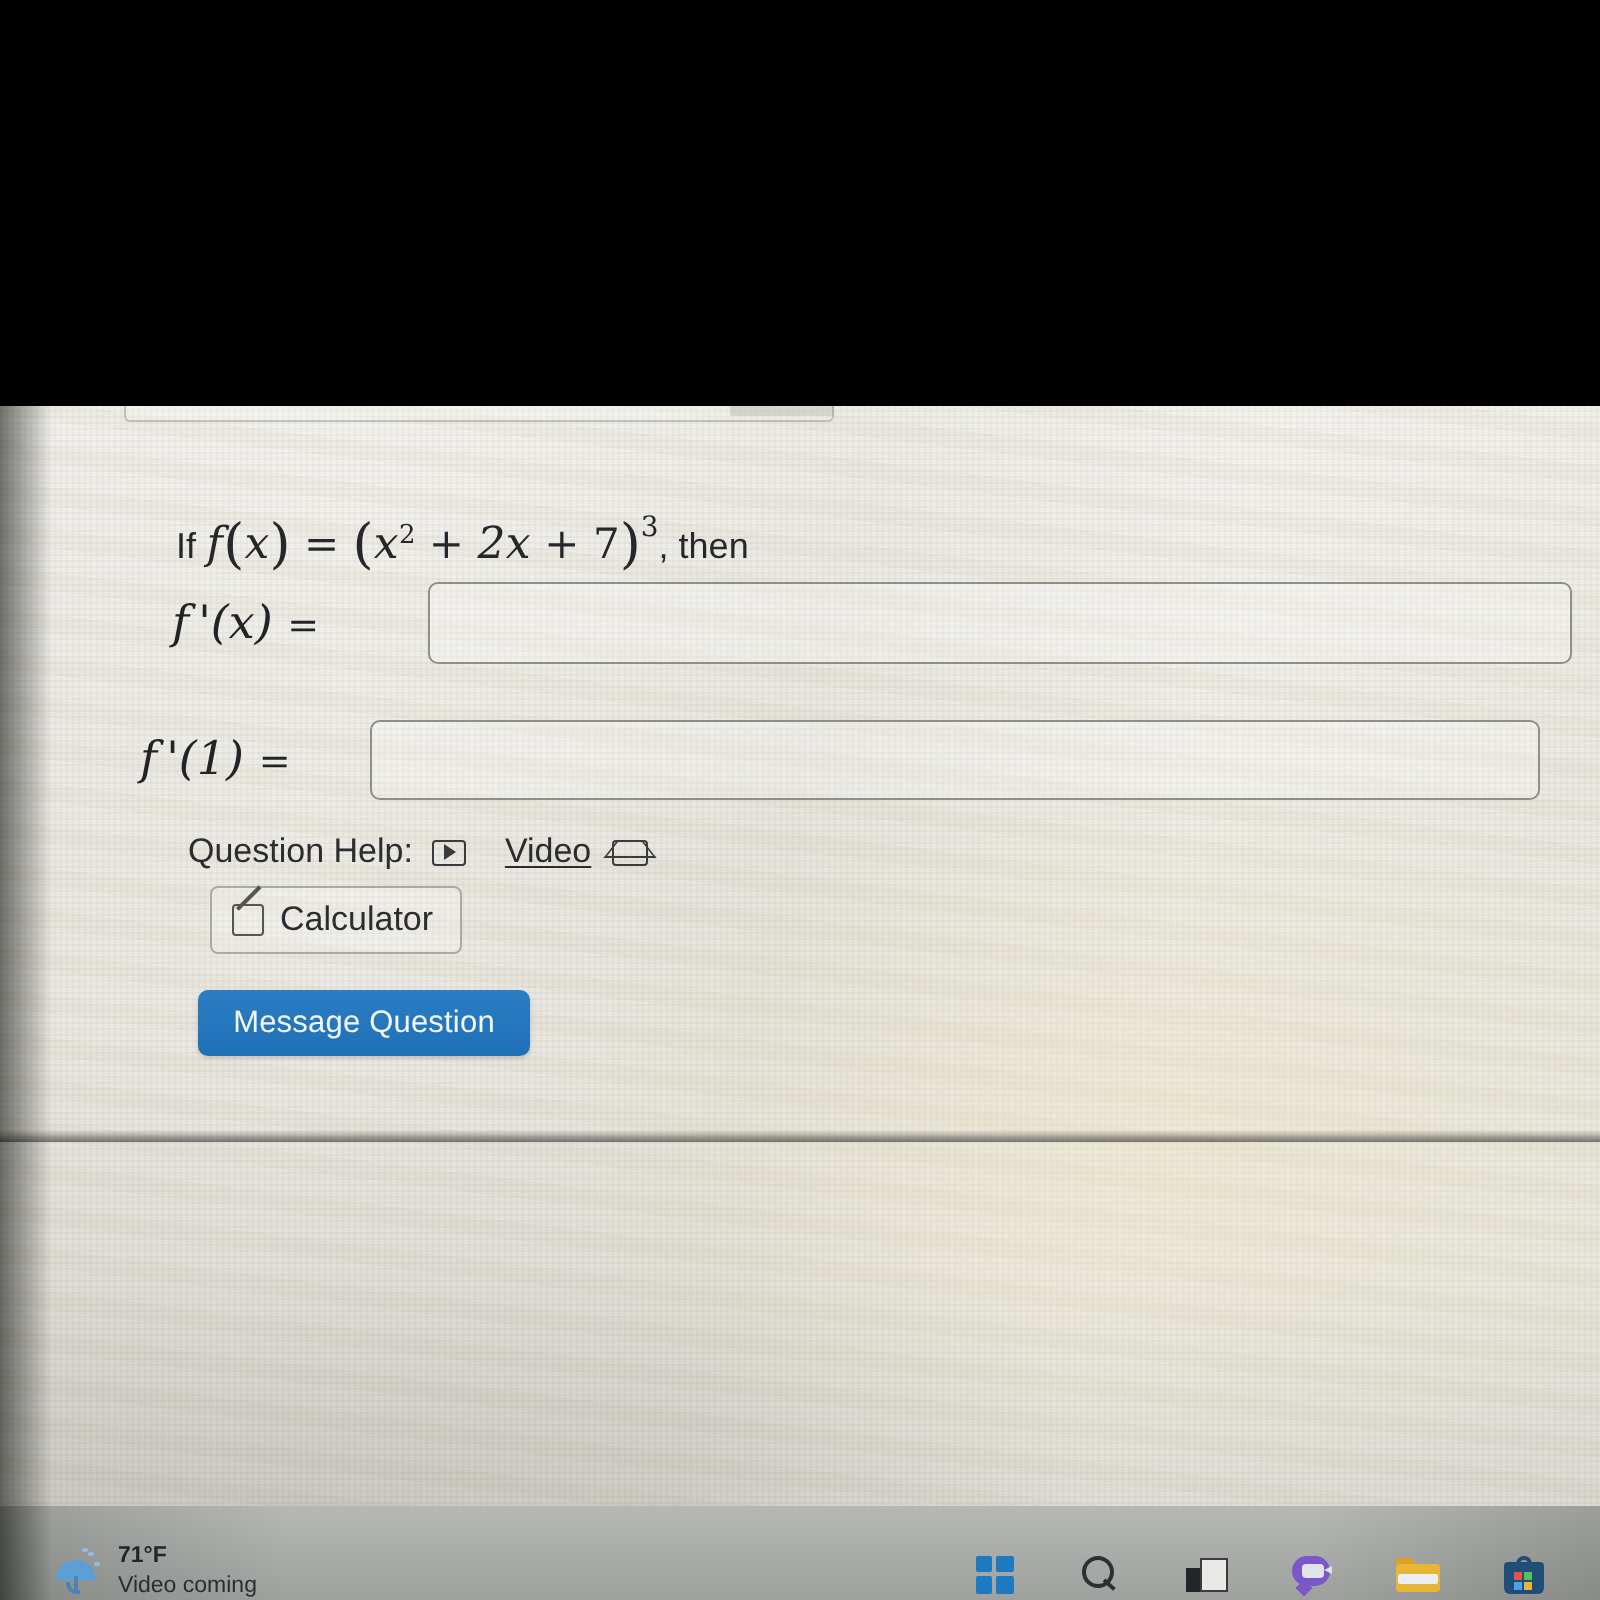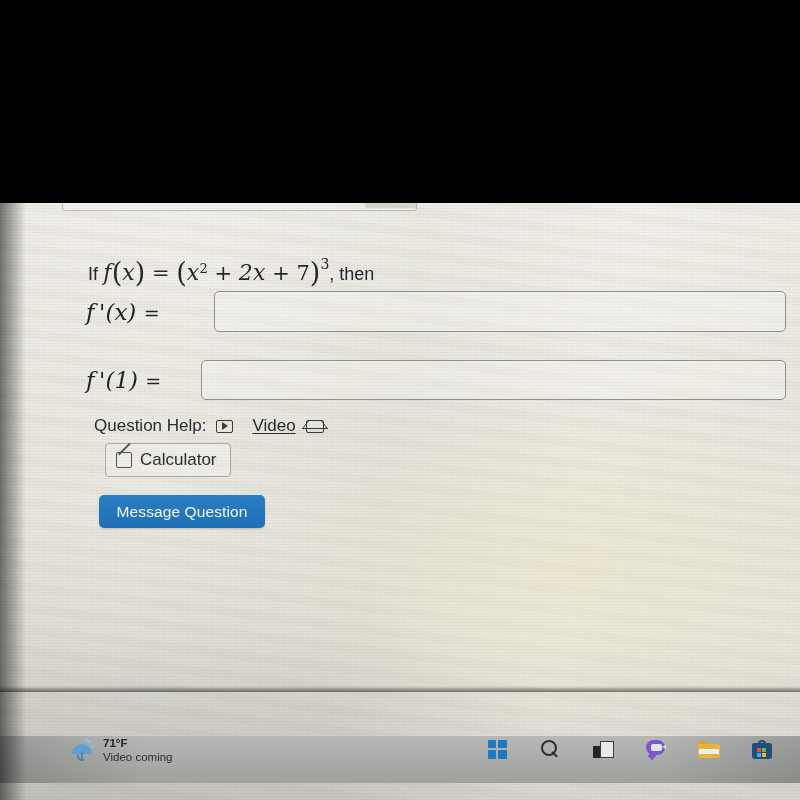--- a/index.html
+++ b/index.html
@@ -6,21 +6,21 @@
   html, body {
     width:800px; height:800px;
     background:#000;
     font-family:"Liberation Sans", sans-serif;
     overflow:hidden;
   }
 
   
   #photo {
     position:relative;
-    width:800px; height:692px;
+    width:800px; height:571px;
     background:#b91c1c;
   }
 
   
   #black-top {
     position:absolute; left:0; top:0; width:800px; height:203px;
     background:#010101;
   }
 
   
@@ -103,21 +103,21 @@
   .sup-big {
     font-family:"DejaVu Serif", serif;
     font-size:14px;
     position:relative; top:-11px;
     font-style:normal;
   }
 
   
   .answer-row { position:absolute; display:flex; align-items:center; }
   #row-fx { left:86px; top:88px; width:700px;gap:48px; }
-  #row-f1 { left:86px; top:157px; width:700px;gap:34px; }
+  #row-f1 { left:70px; top:157px; width:700px;gap:34px; }
 
   .ans-label {
     font-family:"DejaVu Serif", serif;
     font-style:italic;
     font-size:23px;
     color:#222326;
     white-space:nowrap;
     margin-right:6px;
   }
   .ans-label .eq {
@@ -237,24 +237,24 @@
     color:#f4f7fa;
     font-size:15.5px;
     font-family:"Liberation Sans", sans-serif;
     cursor:pointer;
     letter-spacing:.1px;
     box-shadow:0 1px 2px rgba(0,0,0,.18);
   }
 
   
   #taskbar {
-    position:absolute; left:0; bottom:17px; width:800px; height:47px;
+    position:absolute; left:0; bottom:0; width:800px; height:47px;
     background:linear-gradient(to bottom, #b6b8b6 0%, #a9aba8 55%, #9fa19e 100%);
     z-index:5;
-    display:flex; align-items:flex-start;padding-left:44px;
+    display:flex; align-items:flex-end;
   }
   #taskbar::before {
     content:""; position:absolute; inset:0;
     background:linear-gradient(to right, rgba(20,22,20,.18) 0%, rgba(20,22,20,0) 18%, rgba(20,22,20,0) 82%, rgba(20,22,20,.16) 100%);
     pointer-events:none;
   }
 
   #weather {
     display:flex; align-items:center; gap:9px;
     margin-left:28px; z-index:2;

